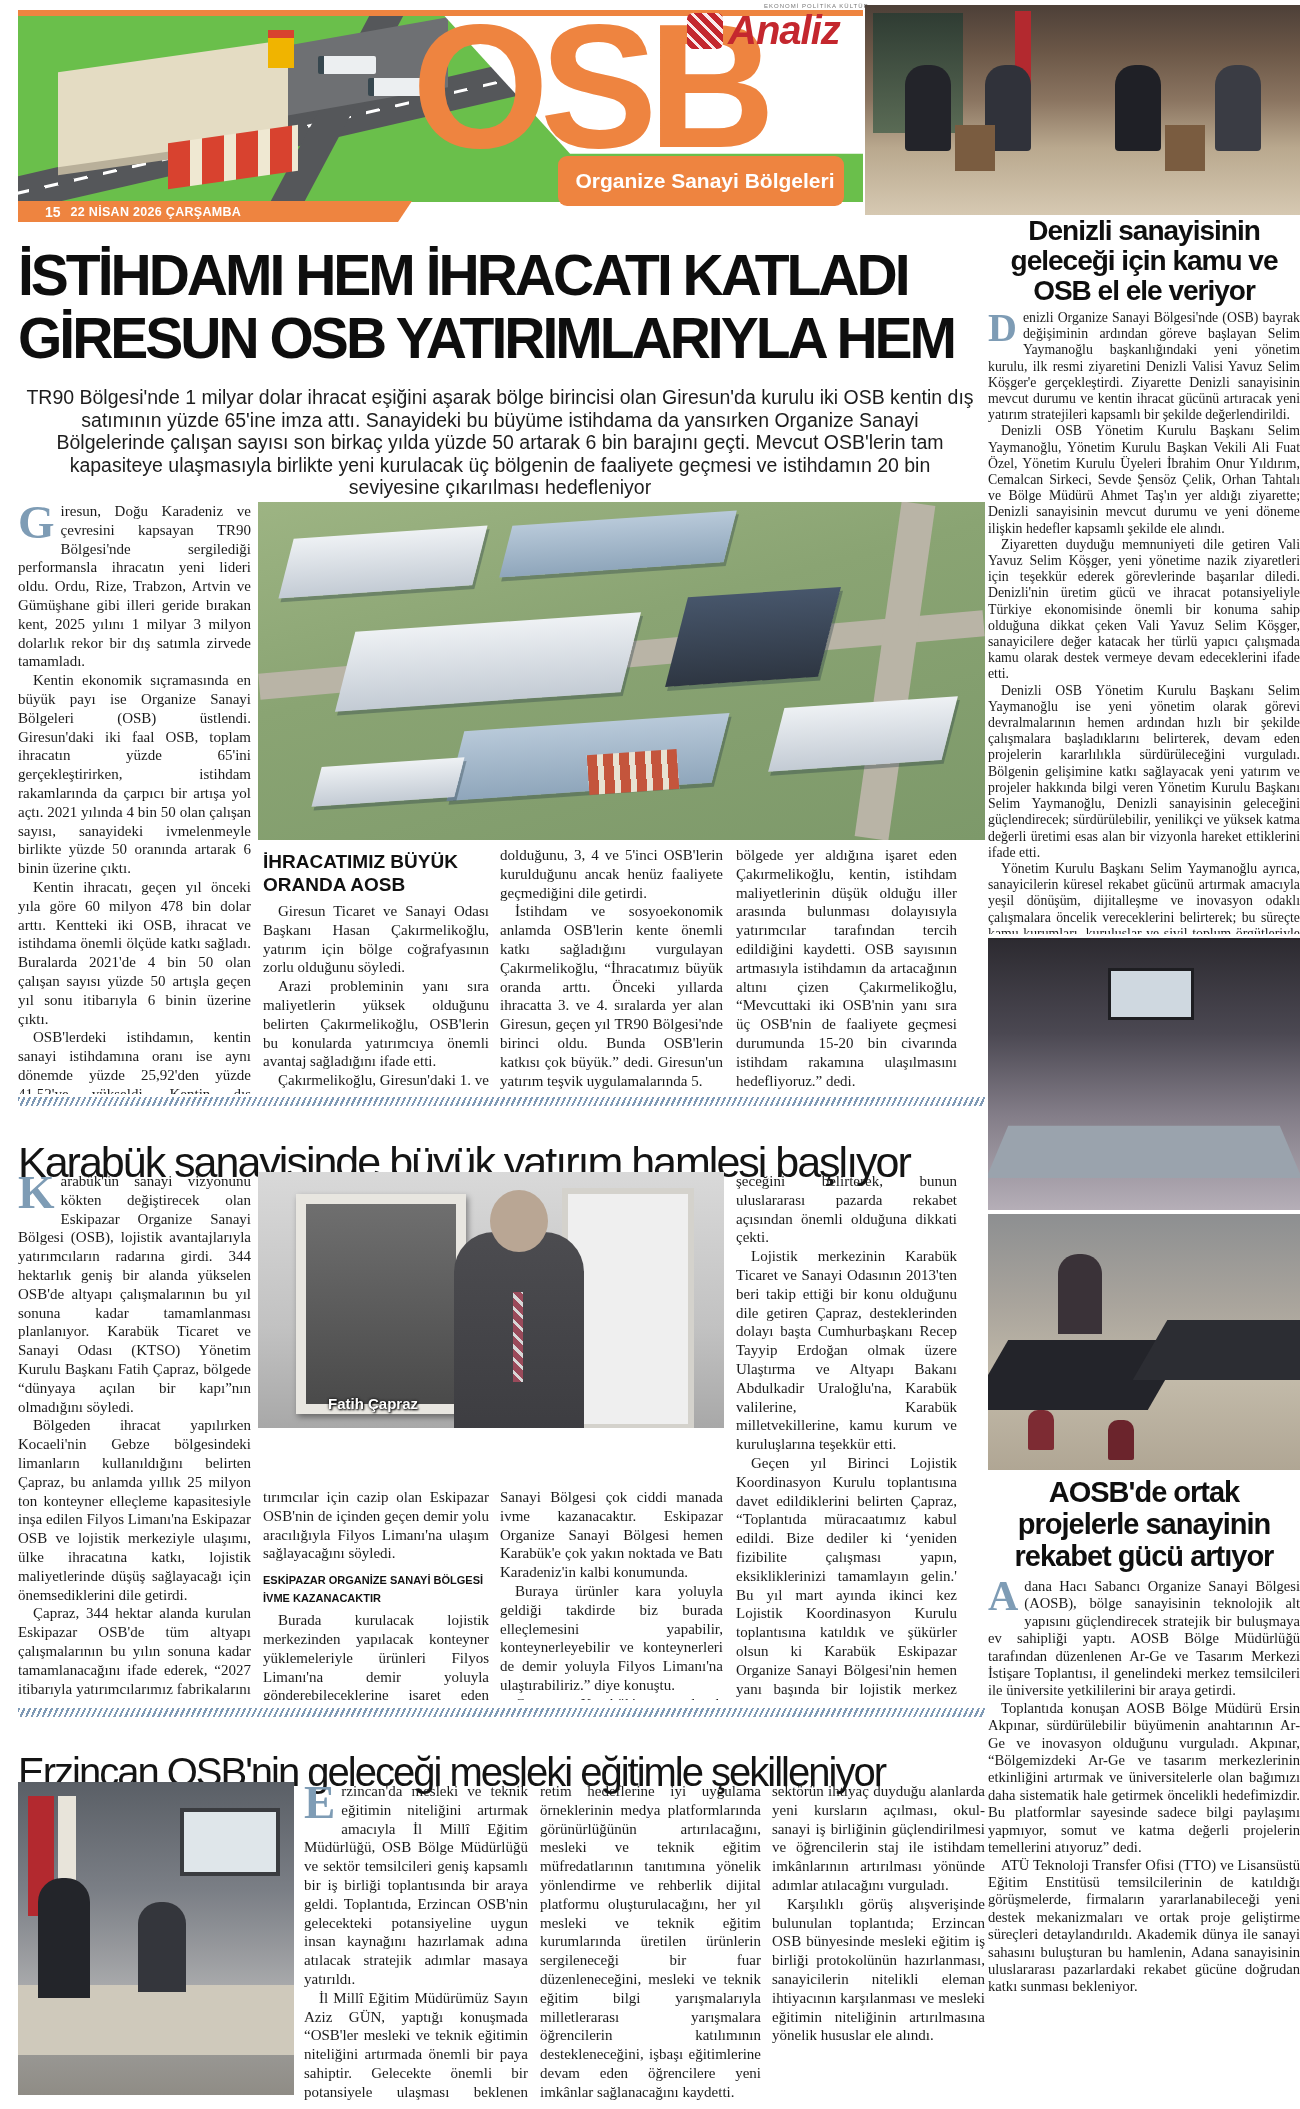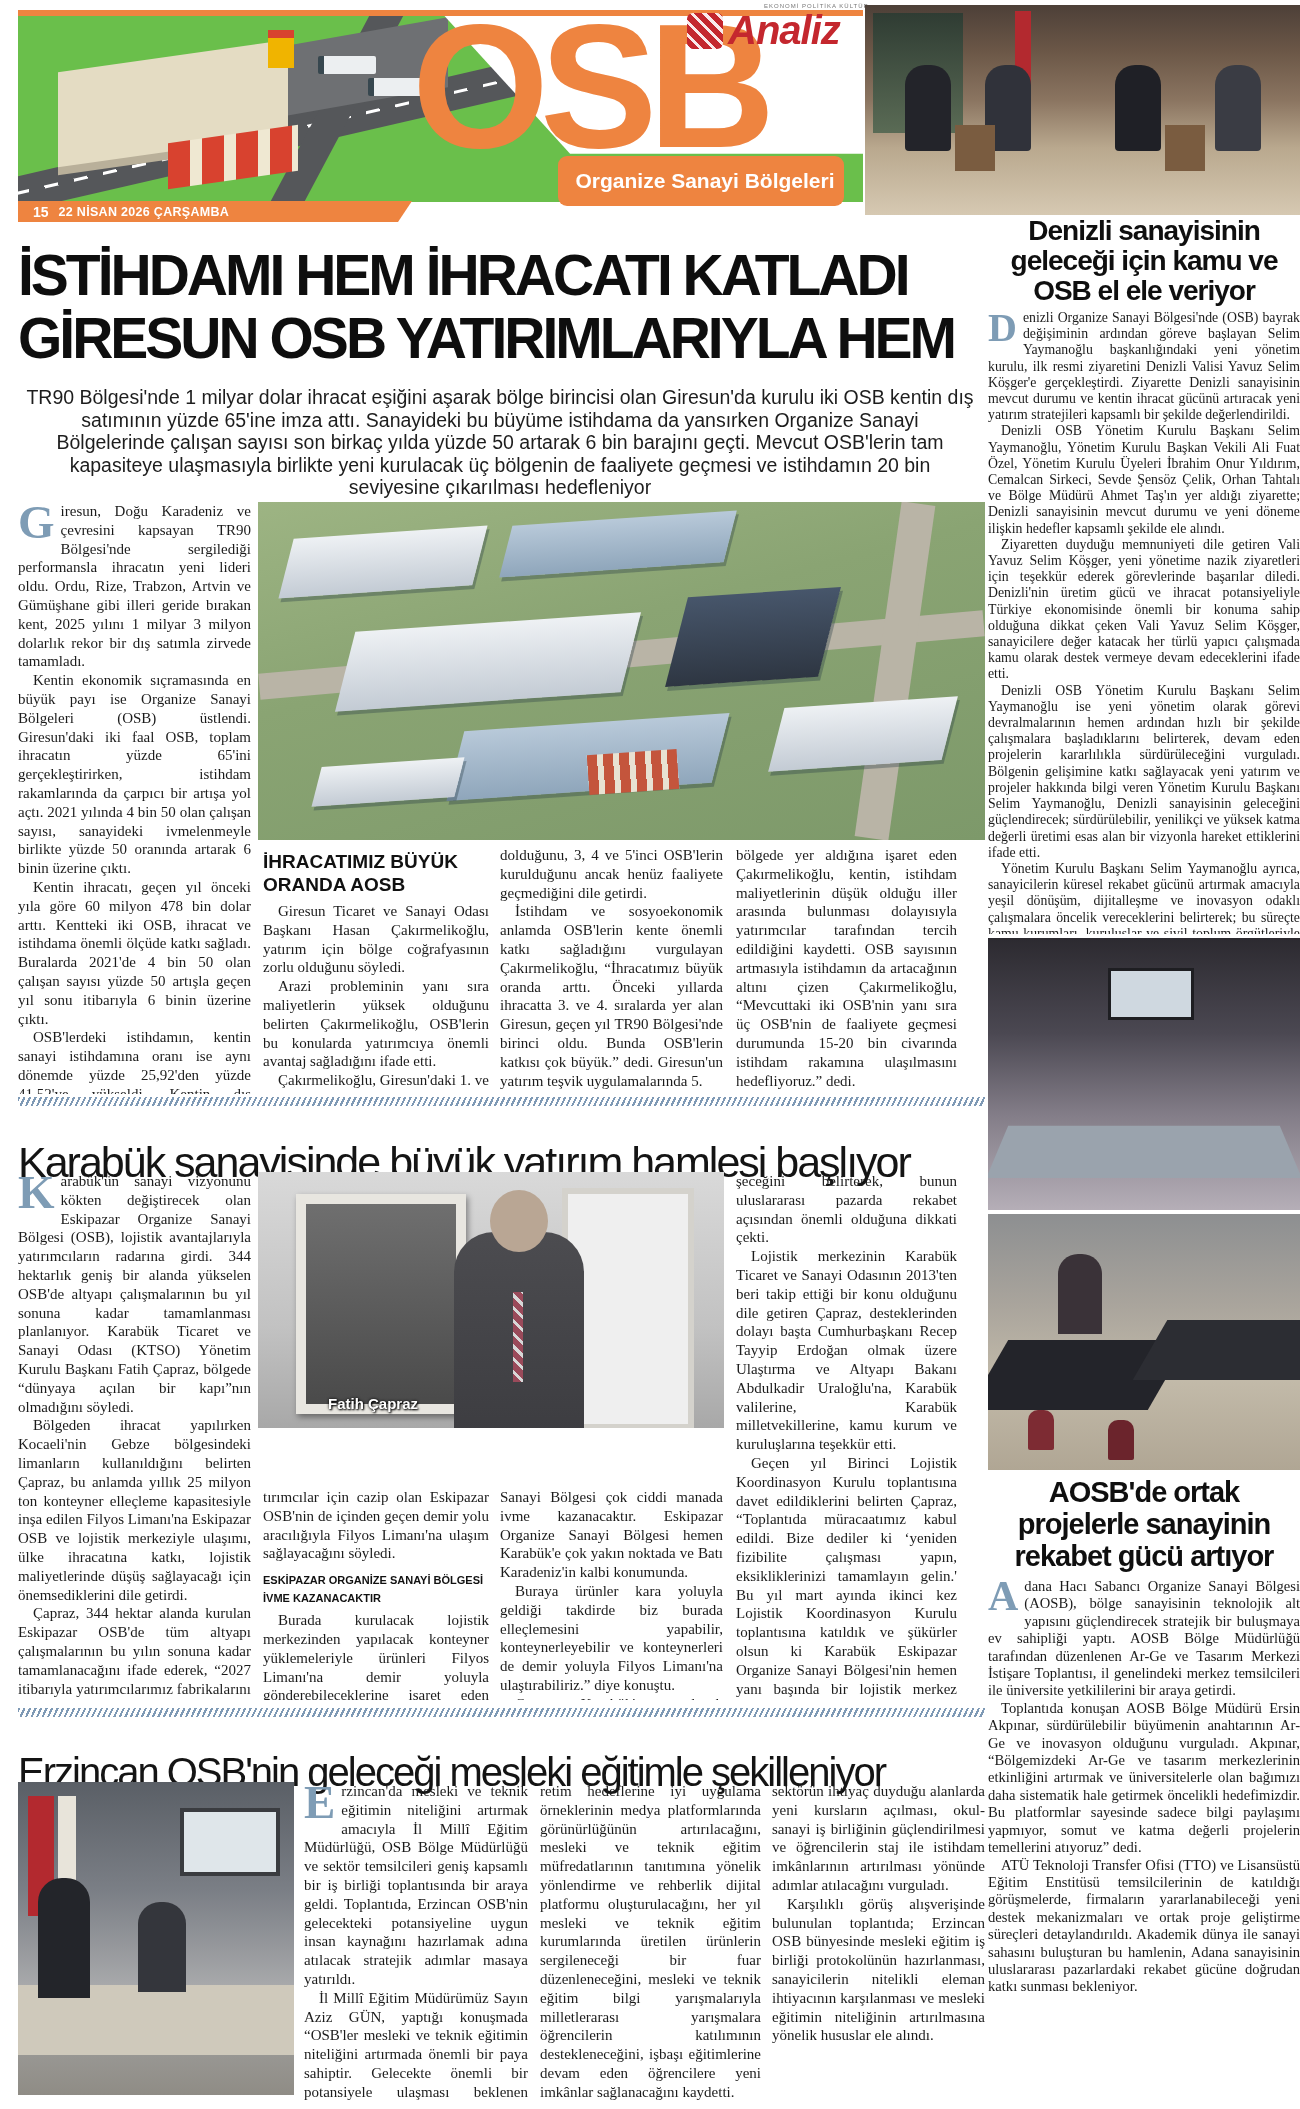--- a/index.html
+++ b/index.html
@@ -29,21 +29,21 @@
   .analiz .word{font-size:40px;font-weight:700;color:#c4272e;letter-spacing:-1px;font-style:italic;}
   .analiz-top{left:764px;top:3px;font-family:"Liberation Sans",sans-serif;font-size:6px;color:#777;letter-spacing:1px;}
   .osb-logo{left:412px;top:6px;height:160px;display:flex;align-items:center;
       font-family:"Liberation Sans",sans-serif;font-size:176px;font-weight:700;color:#ee8440;letter-spacing:-9px;}
   .tagline{left:558px;top:156px;width:278px;height:50px;background:#ee8440;border-radius:9px;
       display:flex;align-items:center;justify-content:center;color:#fff;
       font-family:"Liberation Sans",sans-serif;font-size:21px;font-weight:700;padding-left:8px;}
   .datebar{left:18px;top:201px;width:394px;height:21px;background:#ee8440;color:#fff;
       display:flex;align-items:center;font-family:"Liberation Sans",sans-serif;
       clip-path:polygon(0 0,100% 0,calc(100% - 14px) 100%,0 100%);}
-  .datebar .pno{font-weight:700;font-size:14px;margin:0 10px 0 15px;}
+  .datebar .pno{font-weight:700;font-size:14px;margin:0 10px 0 27px;}
   .datebar .dt{font-size:12.5px;font-weight:700;letter-spacing:.3px;}
   
   .photo{overflow:hidden;}
   .ph-top{left:865px;top:5px;width:435px;height:210px;
       background:linear-gradient(180deg,#4d4038 0%,#6b5747 22%,#8a7460 45%,#b9a88e 68%,#d6c9b2 100%);}
   .ph-top .win{position:absolute;left:8px;top:8px;width:90px;height:120px;background:linear-gradient(180deg,#2f3c33,#5a6b55);}
   .ph-top .flag{position:absolute;left:150px;top:6px;width:16px;height:90px;background:#b3292f;}
   .ph-top .p1,.ph-top .p2,.ph-top .p3,.ph-top .p4{position:absolute;top:60px;width:46px;height:86px;border-radius:20px 20px 4px 4px;background:#23242a;}
   .ph-top .p2{left:120px;background:#30323a;} .ph-top .p3{left:250px;background:#1f2026;} .ph-top .p4{left:350px;background:#3a3c44;}
   .ph-top .p1{left:40px;}

